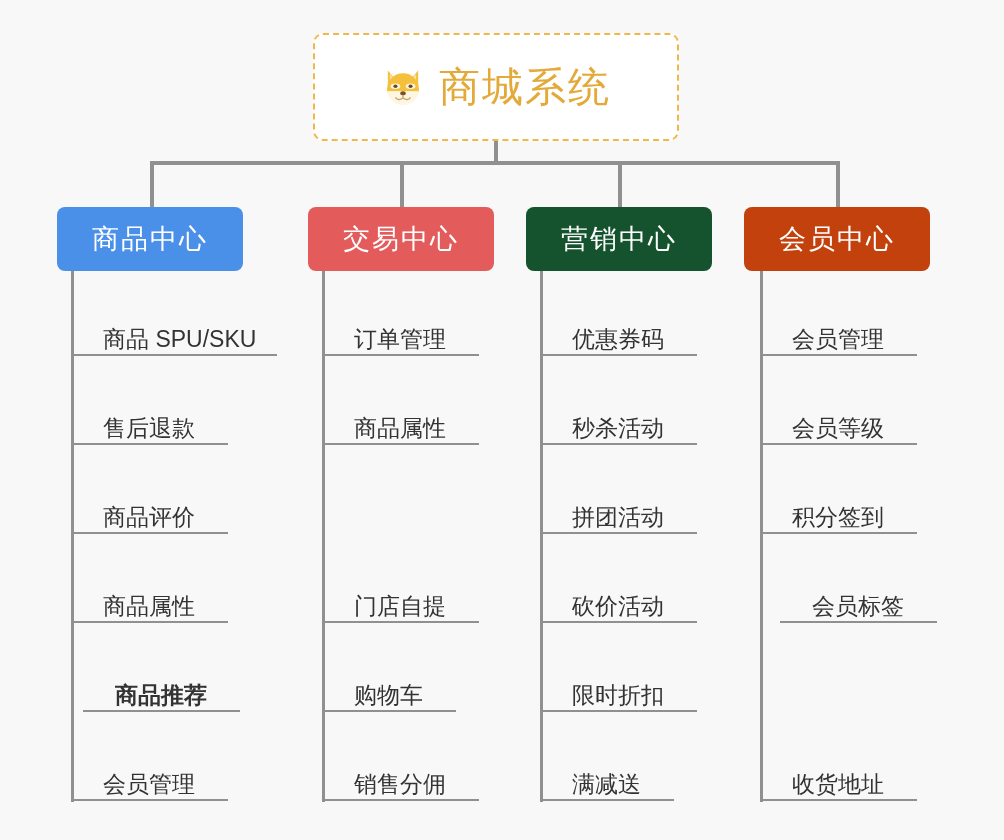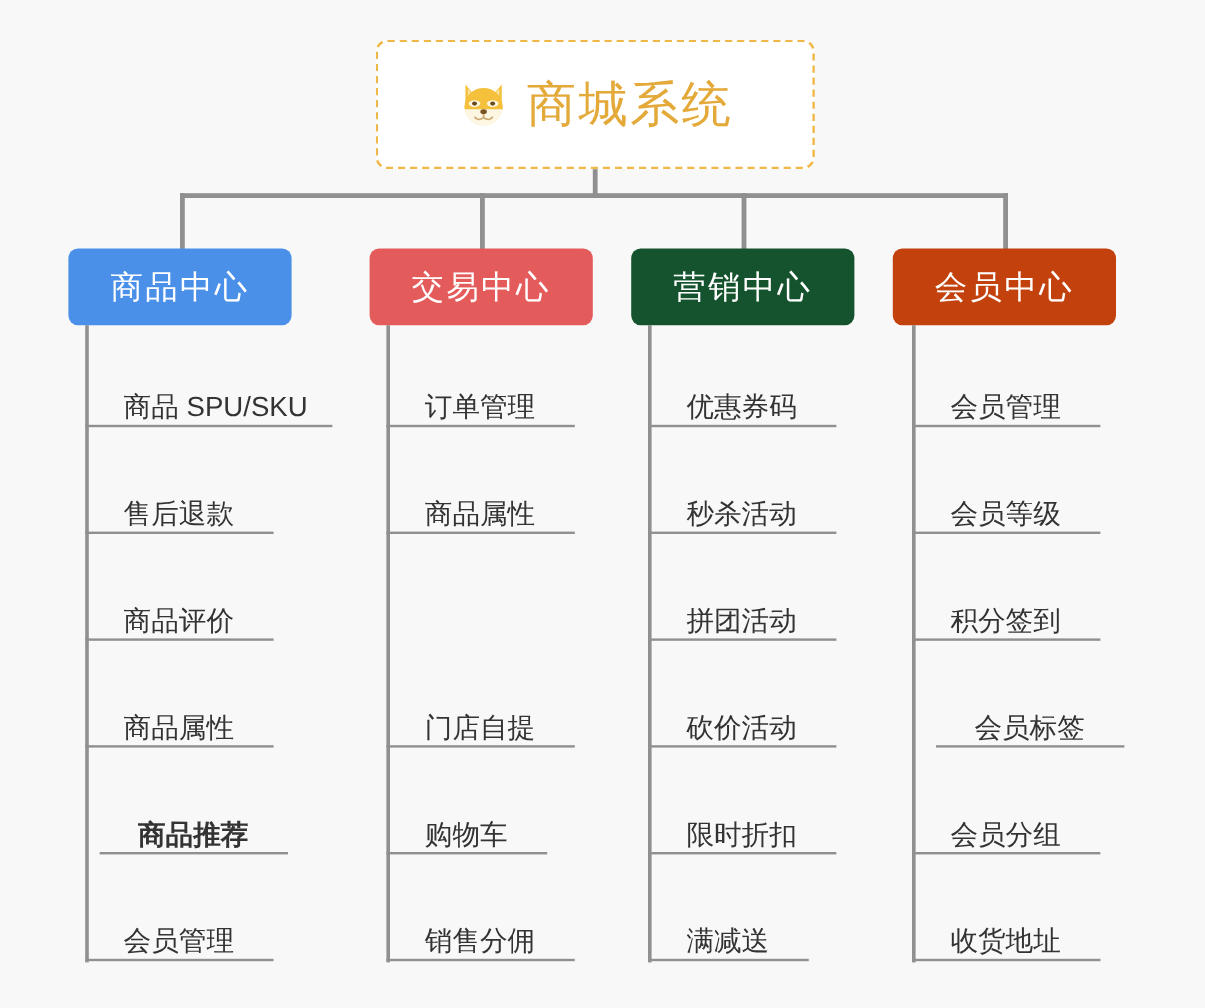--- a/index.html
+++ b/index.html
@@ -178,20 +178,17 @@
   </div>
   <div class="leaf" style="left:760px;top:399px;width:157px;">
     <span class="leaf-label">会员等级</span>
   </div>
   <div class="leaf" style="left:760px;top:488px;width:157px;">
     <span class="leaf-label">积分签到</span>
   </div>
   <div class="leaf" style="left:760px;top:577px;width:157px;margin-left:20px;">
     <span class="leaf-label">会员标签</span>
   </div>
-  <div class="leaf" style="left:760px;top:666px;width:157px;">
-    <span class="leaf-label">会员分组</span>
-  </div>
   <div class="leaf" style="left:760px;top:755px;width:157px;">
     <span class="leaf-label">收货地址</span>
   </div>
 
 </div>
 
 </body></html>

